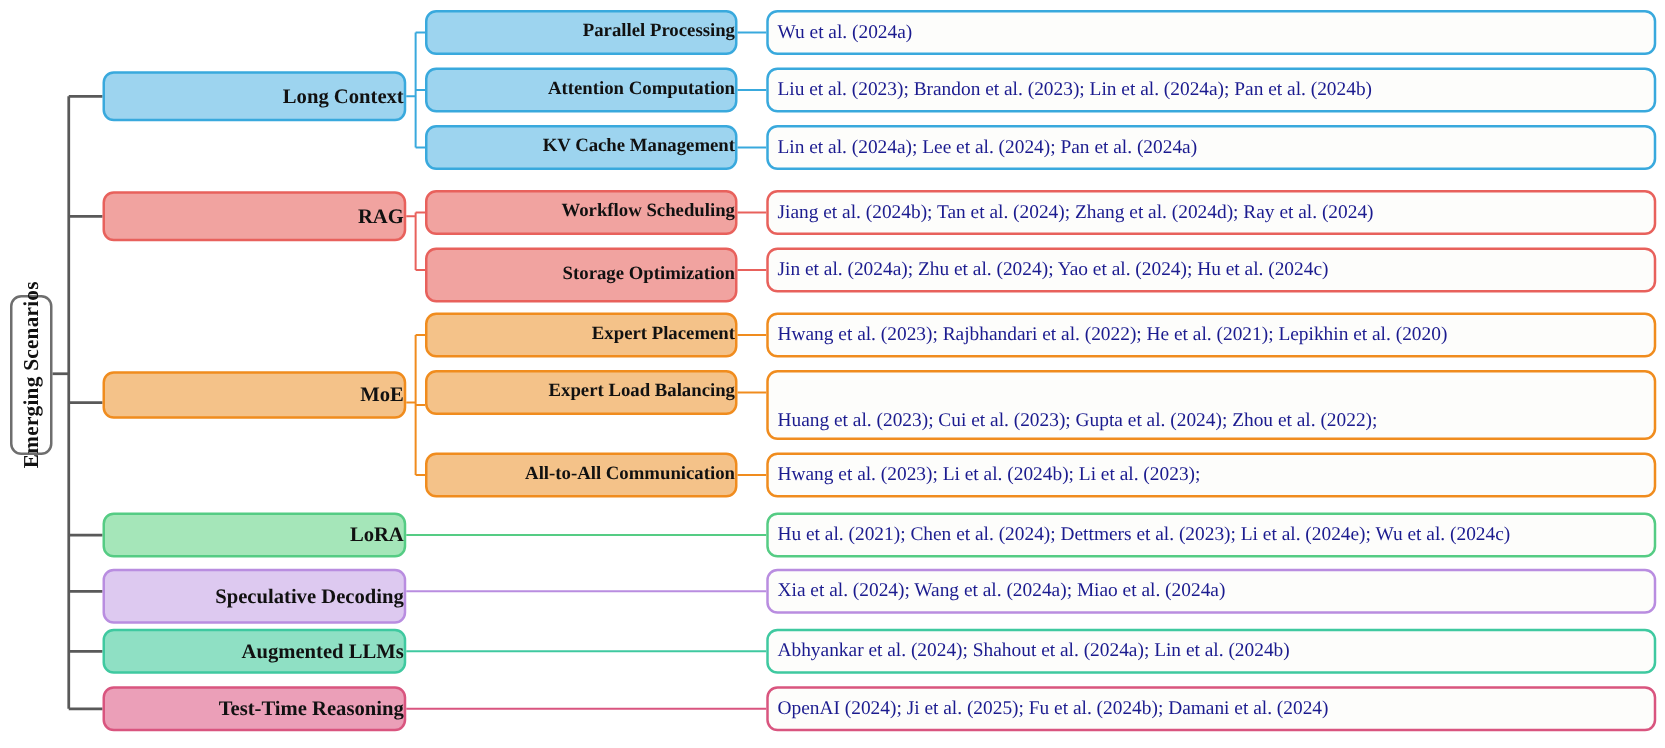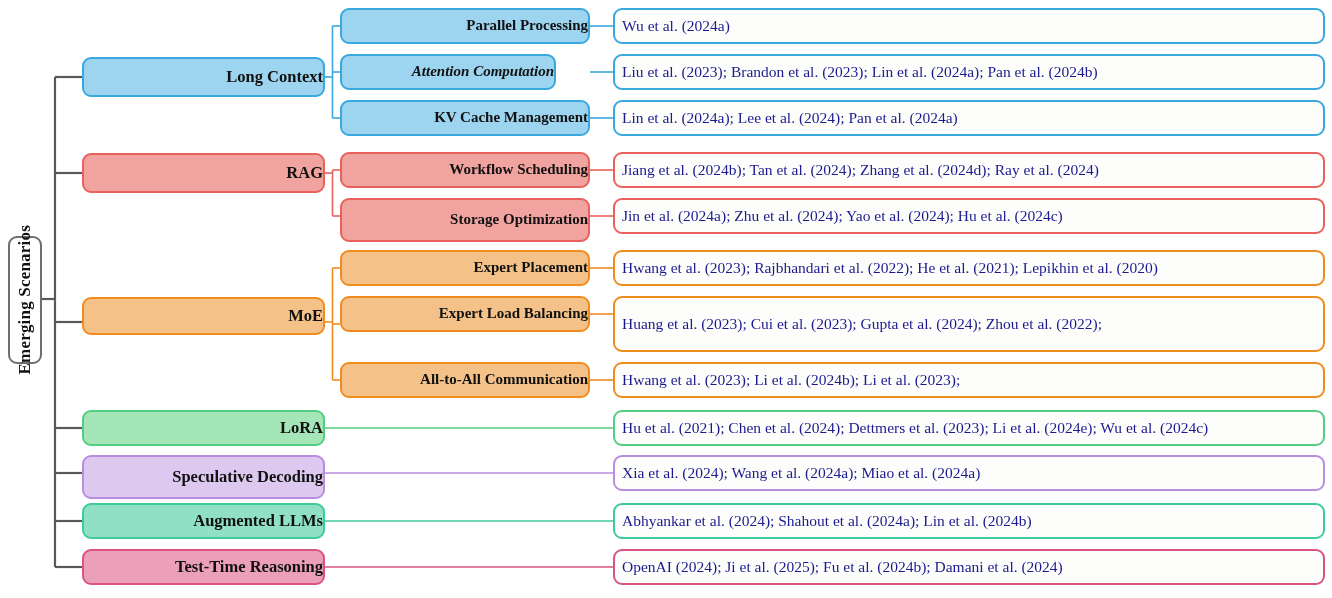--- a/index.html
+++ b/index.html
@@ -116,21 +116,21 @@
         <span>Long Context</span>
       </div>
       <div class="node sub" style="left: 340px; top: 8px; width: 250px; height: 36px; background: rgb(157, 212, 239); border-color: rgb(57, 169, 221);">
         <span>Parallel Processing</span>
       </div>
       <div class="leaf" style="left: 613px; top: 8px; width: 712px; height: 36px; border-color: rgb(57, 169, 221);">
         <div>
           <span class="ln">Wu et al. (2024a)</span>
         </div>
       </div>
-      <div class="node sub" style="left: 340px; top: 54px; width: 216px; height: 36px; background: rgb(157, 212, 239); border-color: rgb(57, 169, 221); font-style: italic;">
+      <div class="node sub" style="left: 340px; top: 54px; width: 250px; height: 36px; background: rgb(157, 212, 239); border-color: rgb(57, 169, 221);">
         <span>Attention Computation</span>
       </div>
       <div class="leaf" style="left: 613px; top: 54px; width: 712px; height: 36px; border-color: rgb(57, 169, 221);">
         <div>
           <span class="ln">Liu et al. (2023); Brandon et al. (2023); Lin et al. (2024a); Pan et al. (2024b)</span>
         </div>
       </div>
       <div class="node sub" style="left: 340px; top: 100px; width: 250px; height: 36px; background: rgb(157, 212, 239); border-color: rgb(57, 169, 221);">
         <span>KV Cache Management</span>
       </div>
@@ -165,21 +165,21 @@
         <span>Expert Placement</span>
       </div>
       <div class="leaf" style="left: 613px; top: 250px; width: 712px; height: 36px; border-color: rgb(240, 140, 30);">
         <div>
           <span class="ln">Hwang et al. (2023); Rajbhandari et al. (2022); He et al. (2021); Lepikhin et al. (2020)</span>
         </div>
       </div>
       <div class="node sub" style="left: 340px; top: 296px; width: 250px; height: 36px; background: rgb(244, 194, 137); border-color: rgb(240, 140, 30);">
         <span>Expert Load Balancing</span>
       </div>
-      <div class="leaf" style="left: 613px; top: 296px; width: 712px; height: 56px; border-color: rgb(240, 140, 30);">
+      <div class="leaf" style="left: 613px; top: 296px; width: 712px; height: 56px; border-color: rgb(240, 140, 30); align-items: flex-end;">
         <div>
           <span class="ln">Huang et al. (2023); Cui et al. (2023); Gupta et al. (2024); Zhou et al. (2022);</span>
         </div>
       </div>
       <div class="node sub" style="left: 340px; top: 362px; width: 250px; height: 36px; background: rgb(244, 194, 137); border-color: rgb(240, 140, 30);">
         <span>All-to-All Communication</span>
       </div>
       <div class="leaf" style="left: 613px; top: 362px; width: 712px; height: 36px; border-color: rgb(240, 140, 30);">
         <div>
           <span class="ln">Hwang et al. (2023); Li et al. (2024b); Li et al. (2023);</span>

